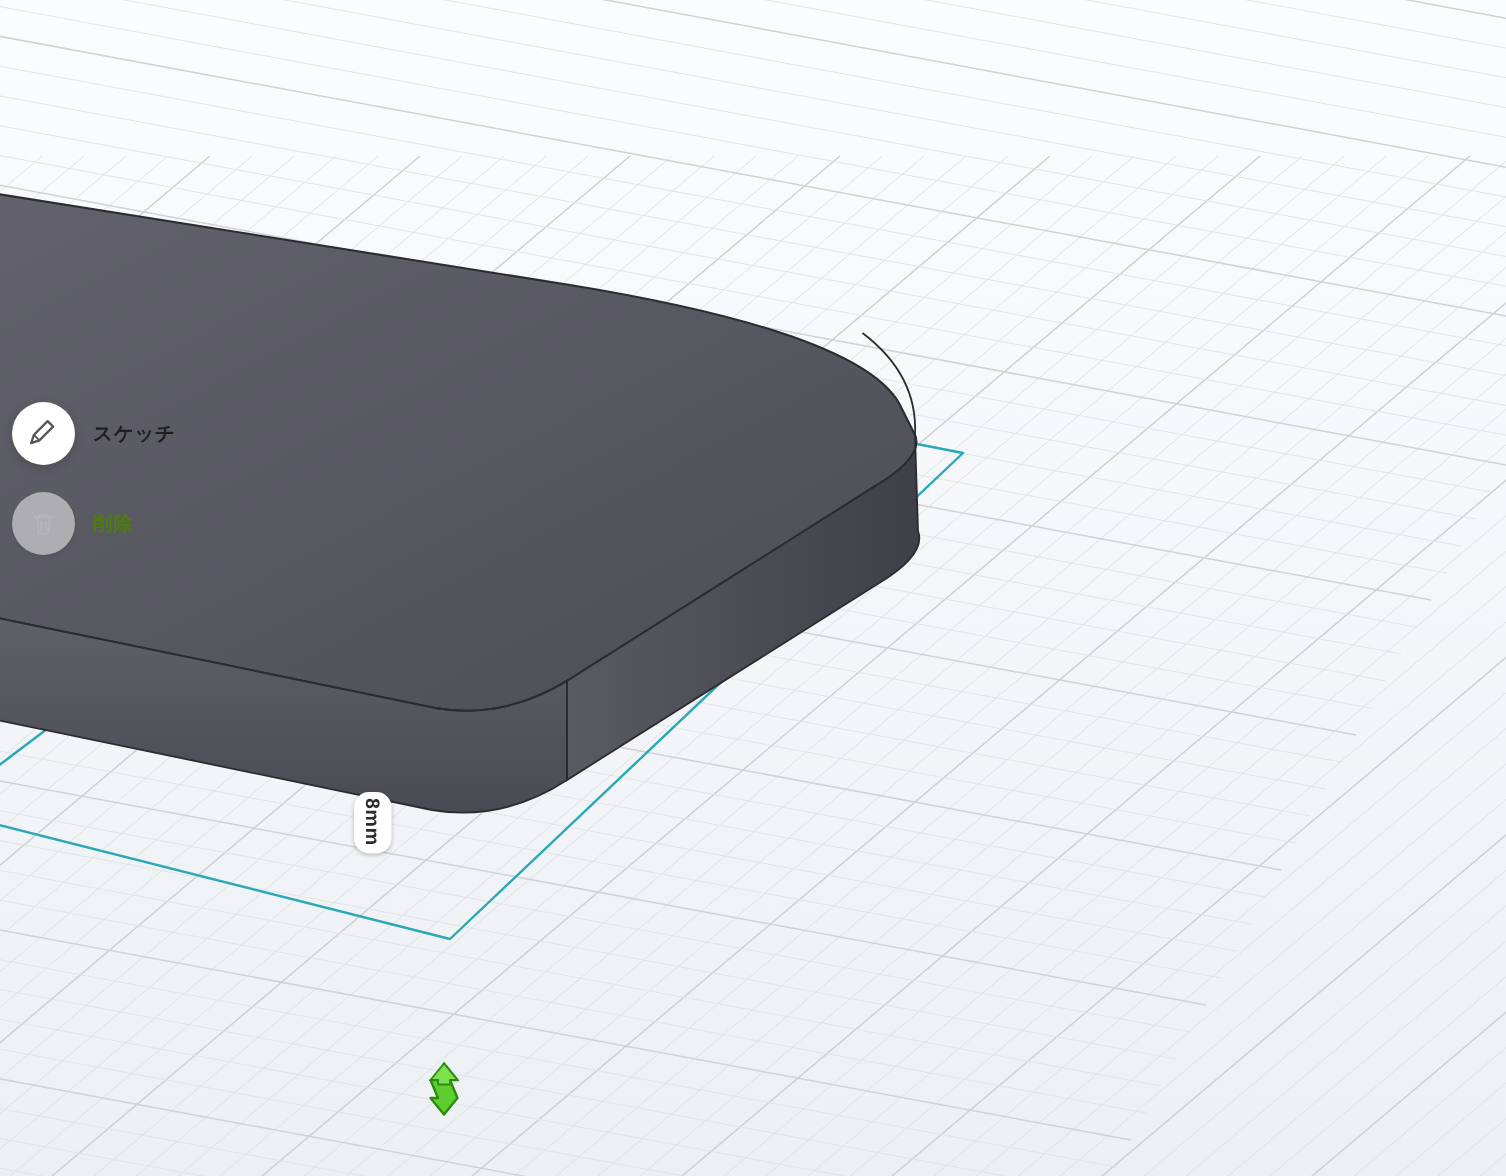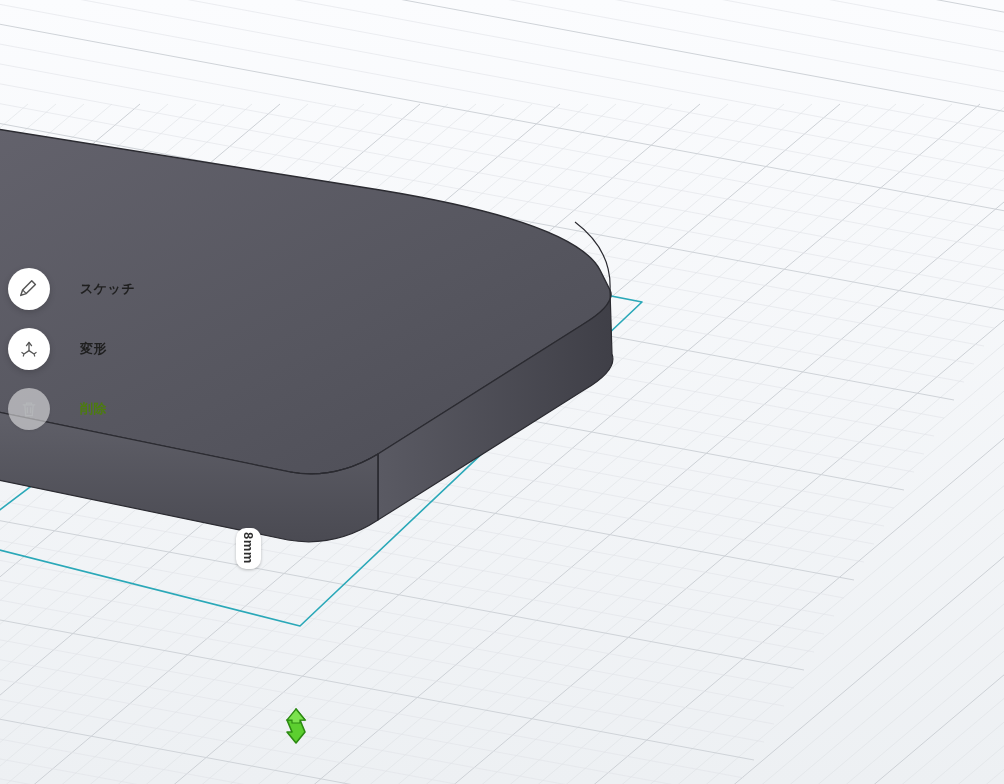--- a/index.html
+++ b/index.html
@@ -56,21 +56,21 @@
       left: 8px;
       top: 268px;
       display: flex;
       flex-direction: column;
       gap: 18px;
     }
 
     .tool-row {
       display: flex;
       align-items: center;
-      gap: 30px;
+      gap: 12px;
     }
 
     .tool-button {
       width: 42px;
       height: 42px;
       border-radius: 50%;
       background: #ffffff;
       box-shadow: 0 2px 6px rgba(0,0,0,0.18);
       display: flex;
       align-items: center;
@@ -342,32 +342,20 @@
         <svg width="22" height="22" viewBox="0 0 24 24">
           <path d="M3 19 L5 13 L15 3 L19 7 L9 17 Z" fill="none" stroke="#555" stroke-width="1.6" stroke-linejoin="round"></path>
           <path d="M5 13 L9 17" stroke="#555" stroke-width="1.4"></path>
           <path d="M3 19 L5.5 18.3 L3.8 16.5 Z" fill="#555"></path>
         </svg>
       </div>
       <span class="tool-label">スケッチ</span>
     </div>
 
 
-    <div class="tool-row">
-      <div class="tool-button">
-        <svg width="20" height="20" viewBox="0 0 24 24">
-          <path d="M12 4 L12 14" stroke="#555" stroke-width="1.6"></path>
-          <path d="M12 4 L9 8 M12 4 L15 8" stroke="#555" stroke-width="1.6" stroke-linecap="round"></path>
-          <path d="M6 18 L12 14 L18 18" stroke="#555" stroke-width="1.6" fill="none"></path>
-          <path d="M6 18 L3 16 M6 18 L5 21" stroke="#555" stroke-width="1.4"></path>
-          <path d="M18 18 L21 16 M18 18 L19 21" stroke="#555" stroke-width="1.4"></path>
-        </svg>
-      </div>
-      <span class="tool-label">変形</span>
-    </div>
 
 
     <div class="tool-row">
       <div class="tool-button disabled">
         <svg width="20" height="20" viewBox="0 0 24 24">
           <path d="M5 7 H19" stroke="#b4b6b9" stroke-width="1.6" stroke-linecap="round"></path>
           <path d="M9 7 V5 H15 V7" stroke="#b4b6b9" stroke-width="1.5" fill="none"></path>
           <path d="M7 7 L8 20 H16 L17 7" stroke="#b4b6b9" stroke-width="1.5" fill="none"></path>
           <path d="M10 10 V17 M14 10 V17" stroke="#b4b6b9" stroke-width="1.4"></path>
         </svg>

